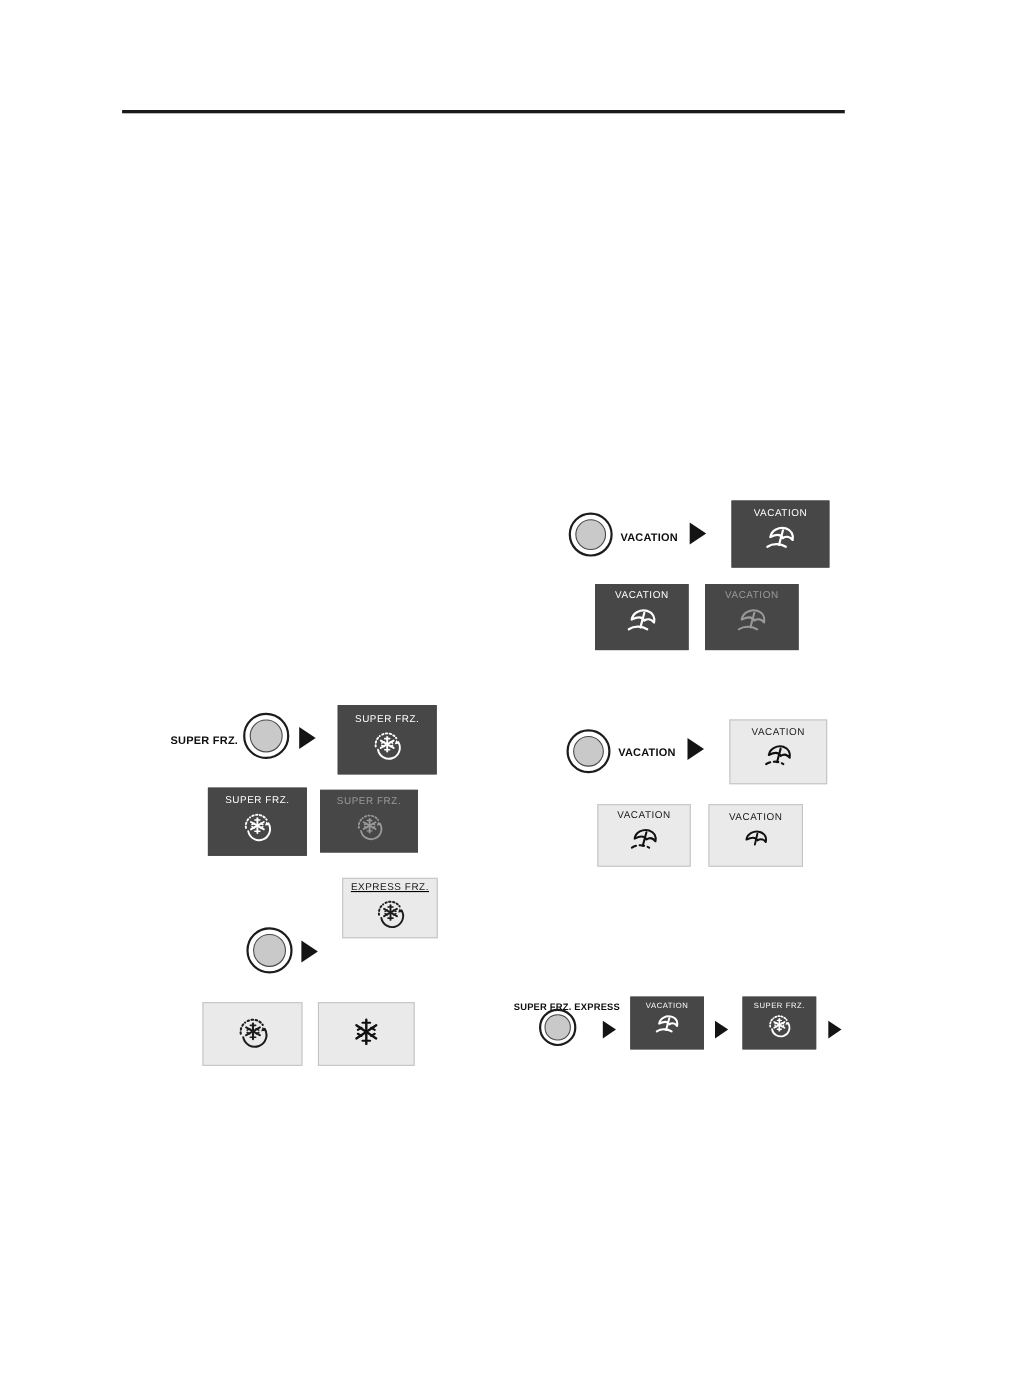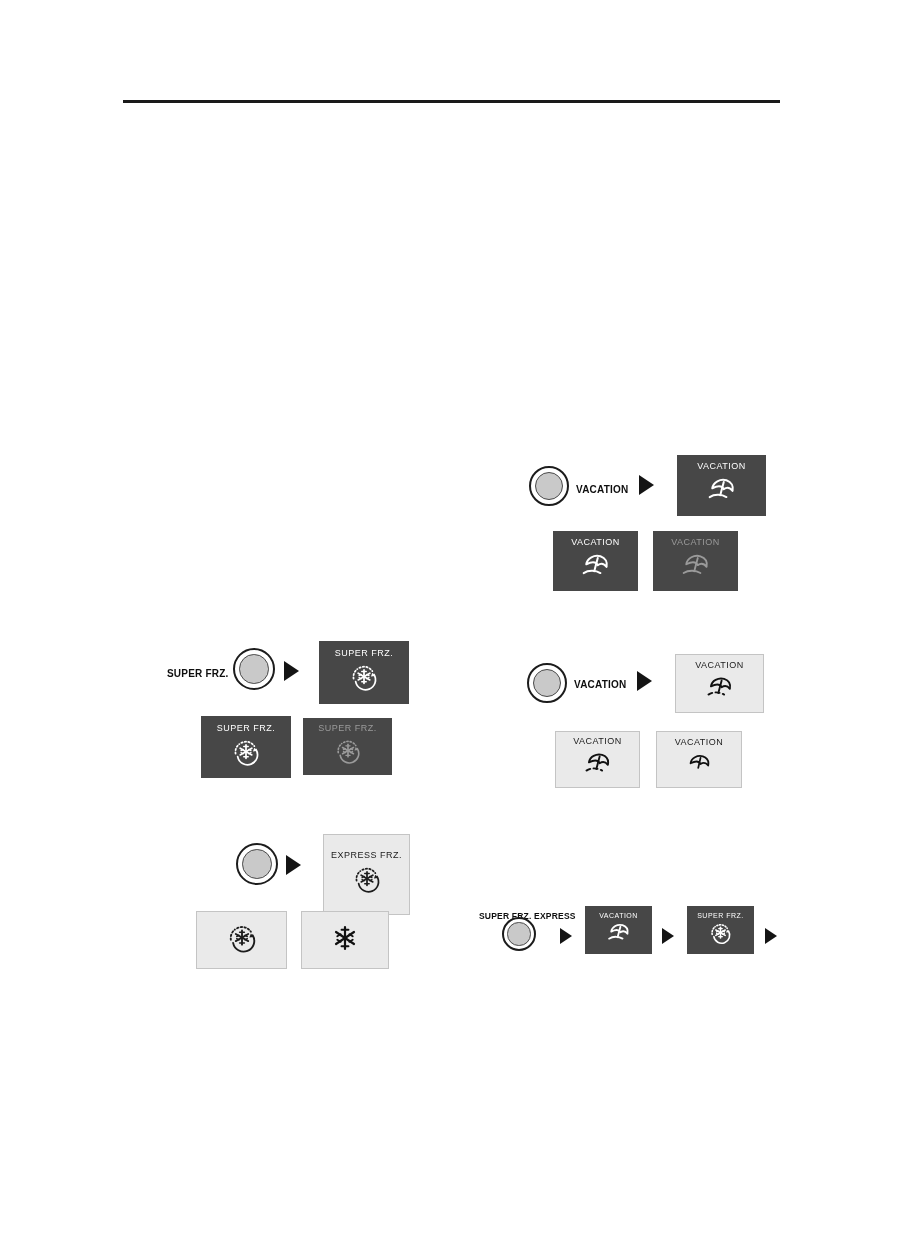--- a/index.html
+++ b/index.html
@@ -24,21 +24,21 @@
   .header-rule {
     position: absolute;
     left: 111px;
     top: 100px;
     width: 657px;
     height: 3px;
     background: #1a1a1a;
   }
 
   
-  .abs { position: absolute; margin-left: 12px; }
+  .abs { position: absolute; }
 
   
   .knob {
     border-radius: 50%;
     background: #ffffff;
     border: 2px solid #1c1c1c;
     box-sizing: border-box;
     display: flex;
     align-items: center;
     justify-content: center;
@@ -203,21 +203,21 @@
       </svg>
     </span>
   </div>
 
   <div class="knob abs" style="left:224px; top:843px; width:42px; height:42px;">
     <div class="knob-inner"></div>
   </div>
 
   <div class="arrow abs" style="left:274px; top:855px;"></div>
 
-  <div class="panel light abs" style="left:311px; top:834px; width:87px; height:81px;">
+  <div class="panel light abs" style="left:311px; top:798px; width:87px; height:55px;text-decoration:underline;">
     <span class="panel-label">EXPRESS FRZ.</span>
     <span class="panel-icon">
       <svg width="34" height="30" viewBox="0 0 40 36">
         <g fill="none" stroke="#1c1c1c" stroke-width="2.1" stroke-linecap="round">
           <path d="M7.5 20 A12 12 0 0 1 12 8.5" stroke-dasharray="1.6 2.6"></path>
           <path d="M14.5 7 A12 12 0 0 1 30 11" stroke-dasharray="1.6 2.6"></path>
           <path d="M32 15 A12 12 0 1 1 10 23.5"></path>
         </g>
         <path d="M30 13 l3.2 3.8 l-4.9 0.6 z" fill="#1c1c1c"></path>
         <g stroke="#1c1c1c" stroke-width="2.1" stroke-linecap="round">

